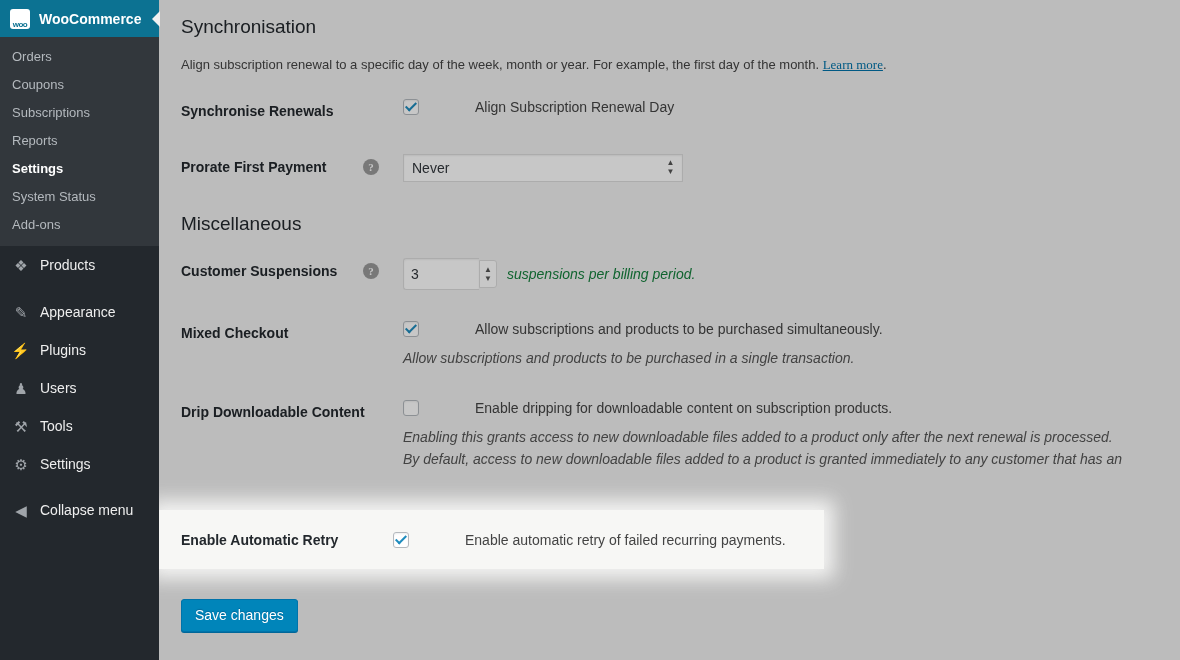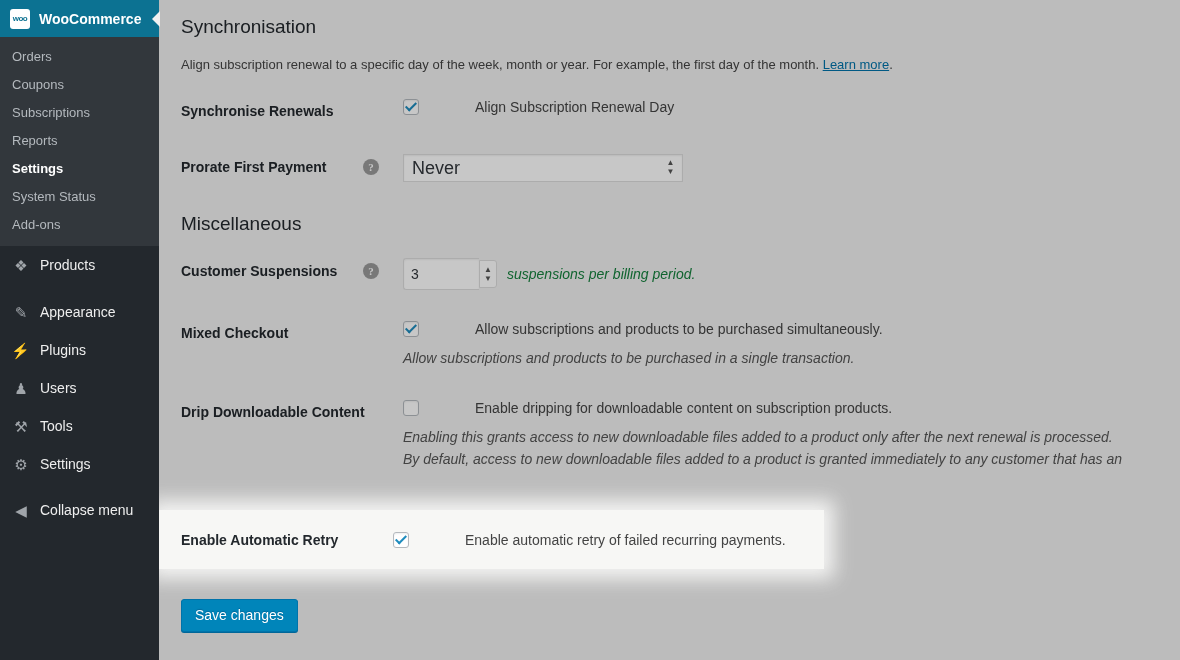--- a/index.html
+++ b/index.html
@@ -44,21 +44,21 @@
   }
   .wc-logo {
     width: 20px;
     height: 20px;
     border-radius: 3px;
     background: #fff;
     color: #0c7292;
     font-size: 8px;
     font-weight: bold;
     display: flex;
-    align-items: center;
+    align-items: flex-end;
     justify-content: center;
     letter-spacing: -0.5px;
     margin-right: 9px;
   }
   .wc-title {
     font-size: 14px;
     font-weight: bold;
     color: #fff;
   }
   .wc-header:after {
@@ -140,20 +140,21 @@
     padding: 0;
   }
   .section-desc {
     font-size: 13px;
     color: #444;
     margin: 17px 0 0 0;
     line-height: 1.5;
   }
   .section-desc a {
     color: #0073aa;
+    font-family: Liberation Serif, serif;
   }
   table.form-table {
     border-collapse: collapse;
     width: 100%;
     margin-top: 8px;
   }
   table.form-table th {
     text-align: left;
     vertical-align: top;
     font-size: 14px;
@@ -233,21 +234,21 @@
   }
   .desc-italic.nowrap {
     white-space: nowrap;
   }
   select.wc-select {
     -webkit-appearance: none;
     appearance: none;
     width: 280px;
     height: 28px;
     padding: 3px 24px 3px 8px;
-    font-size: 18px;
+    font-size: 14px;
     color: #32373c;
     border: 1px solid #ddd;
     border-radius: 0;
     background: #fff;
     box-shadow: inset 0 1px 2px rgba(0,0,0,0.07);
   }
   .select-wrap {
     position: relative;
     display: inline-block;
   }

